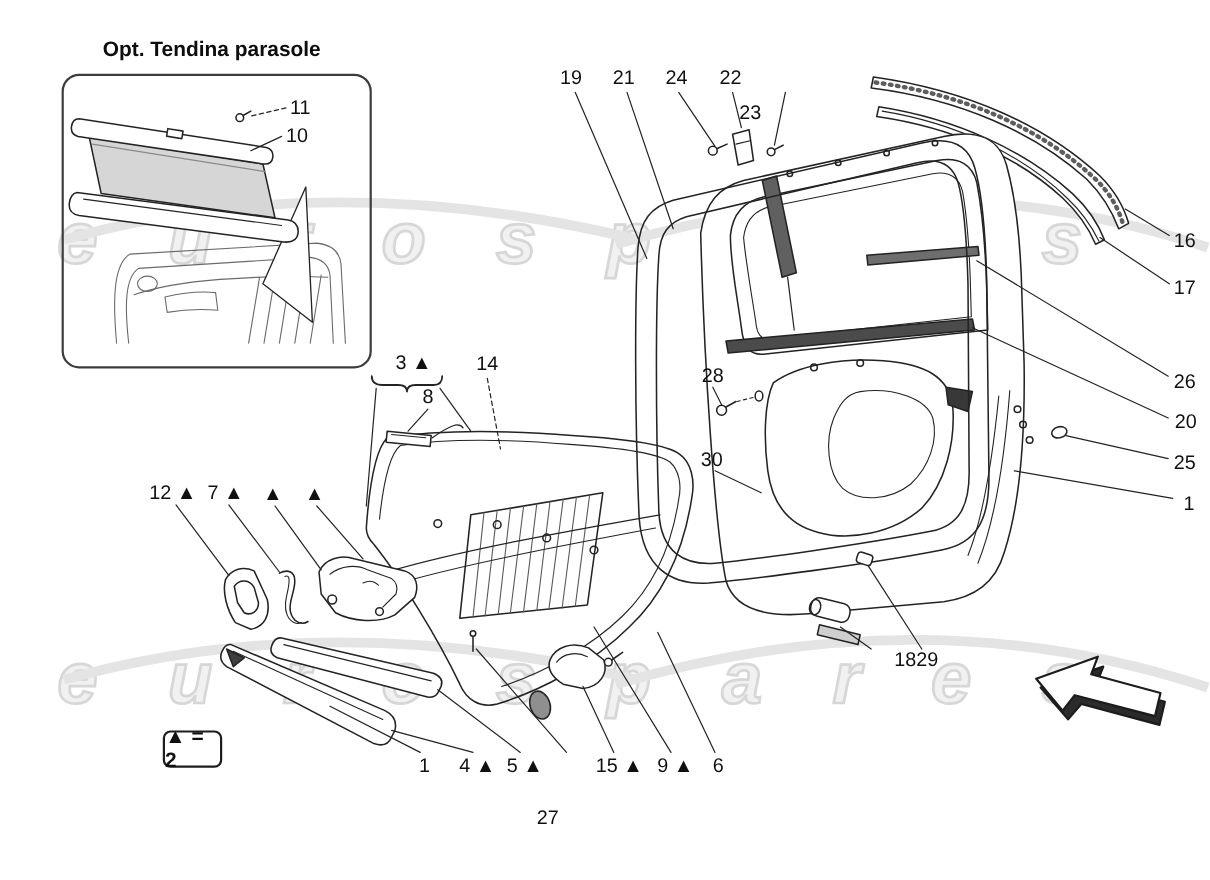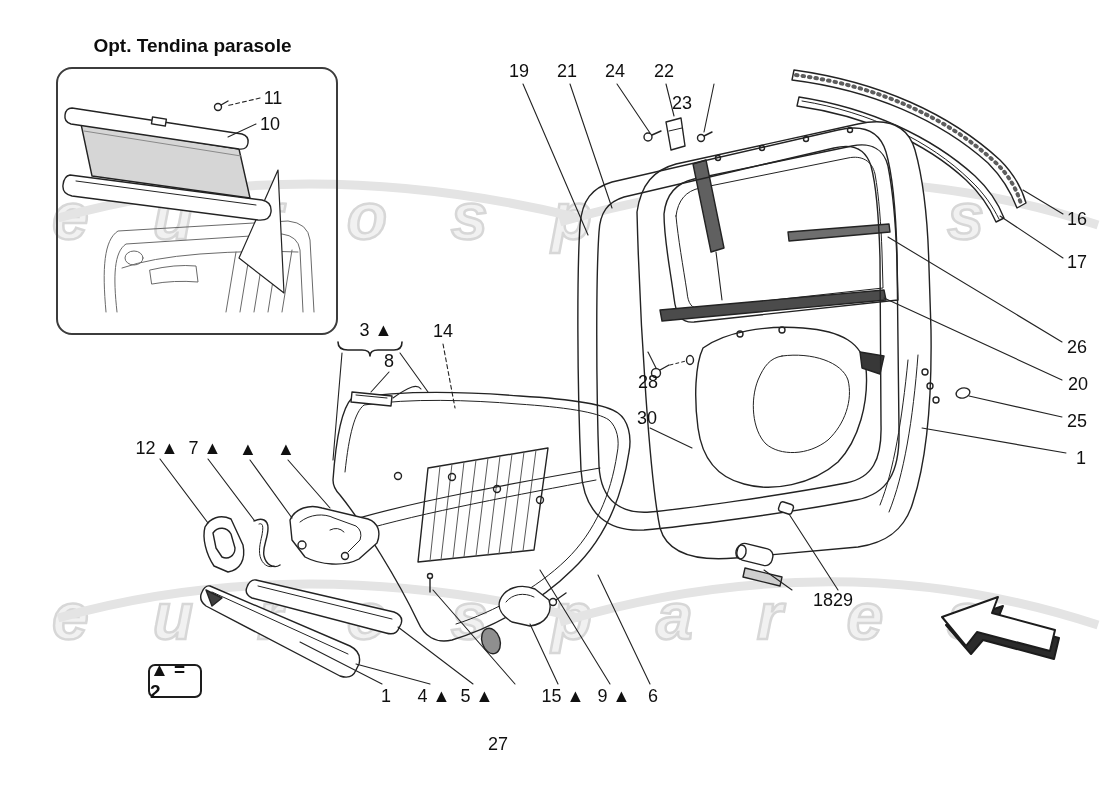--- a/index.html
+++ b/index.html
@@ -280,17 +280,17 @@
     <div class="callout" style="left: 567px; top: 71px;">21</div>
     <div class="callout" style="left: 615px; top: 71px;">24</div>
     <div class="callout" style="left: 664px; top: 71px;">22</div>
     <div class="callout" style="left: 682px; top: 71px; margin-top: 32px;">23</div>
     <div class="callout" style="left: 1077px; top: 219px;">16</div>
     <div class="callout" style="left: 1077px; top: 262px;">17</div>
     <div class="callout" style="left: 1077px; top: 347px;">26</div>
     <div class="callout" style="left: 1078px; top: 384px;">20</div>
     <div class="callout" style="left: 1077px; top: 421px;">25</div>
     <div class="callout" style="left: 1081px; top: 458px;">1</div>
-    <div class="callout" style="left: 648px; top: 342px; margin-top: 40px;">28</div>
+    <div class="callout" style="left: 648px; top: 342px;">28</div>
     <div class="callout" style="left: 647px; top: 418px;">30</div>
     <div class="callout" style="left: 823px; top: 600px;">18</div>
     <div class="callout" style="left: 843px; top: 600px;">29</div>
   </div>
 
 </body></html>

